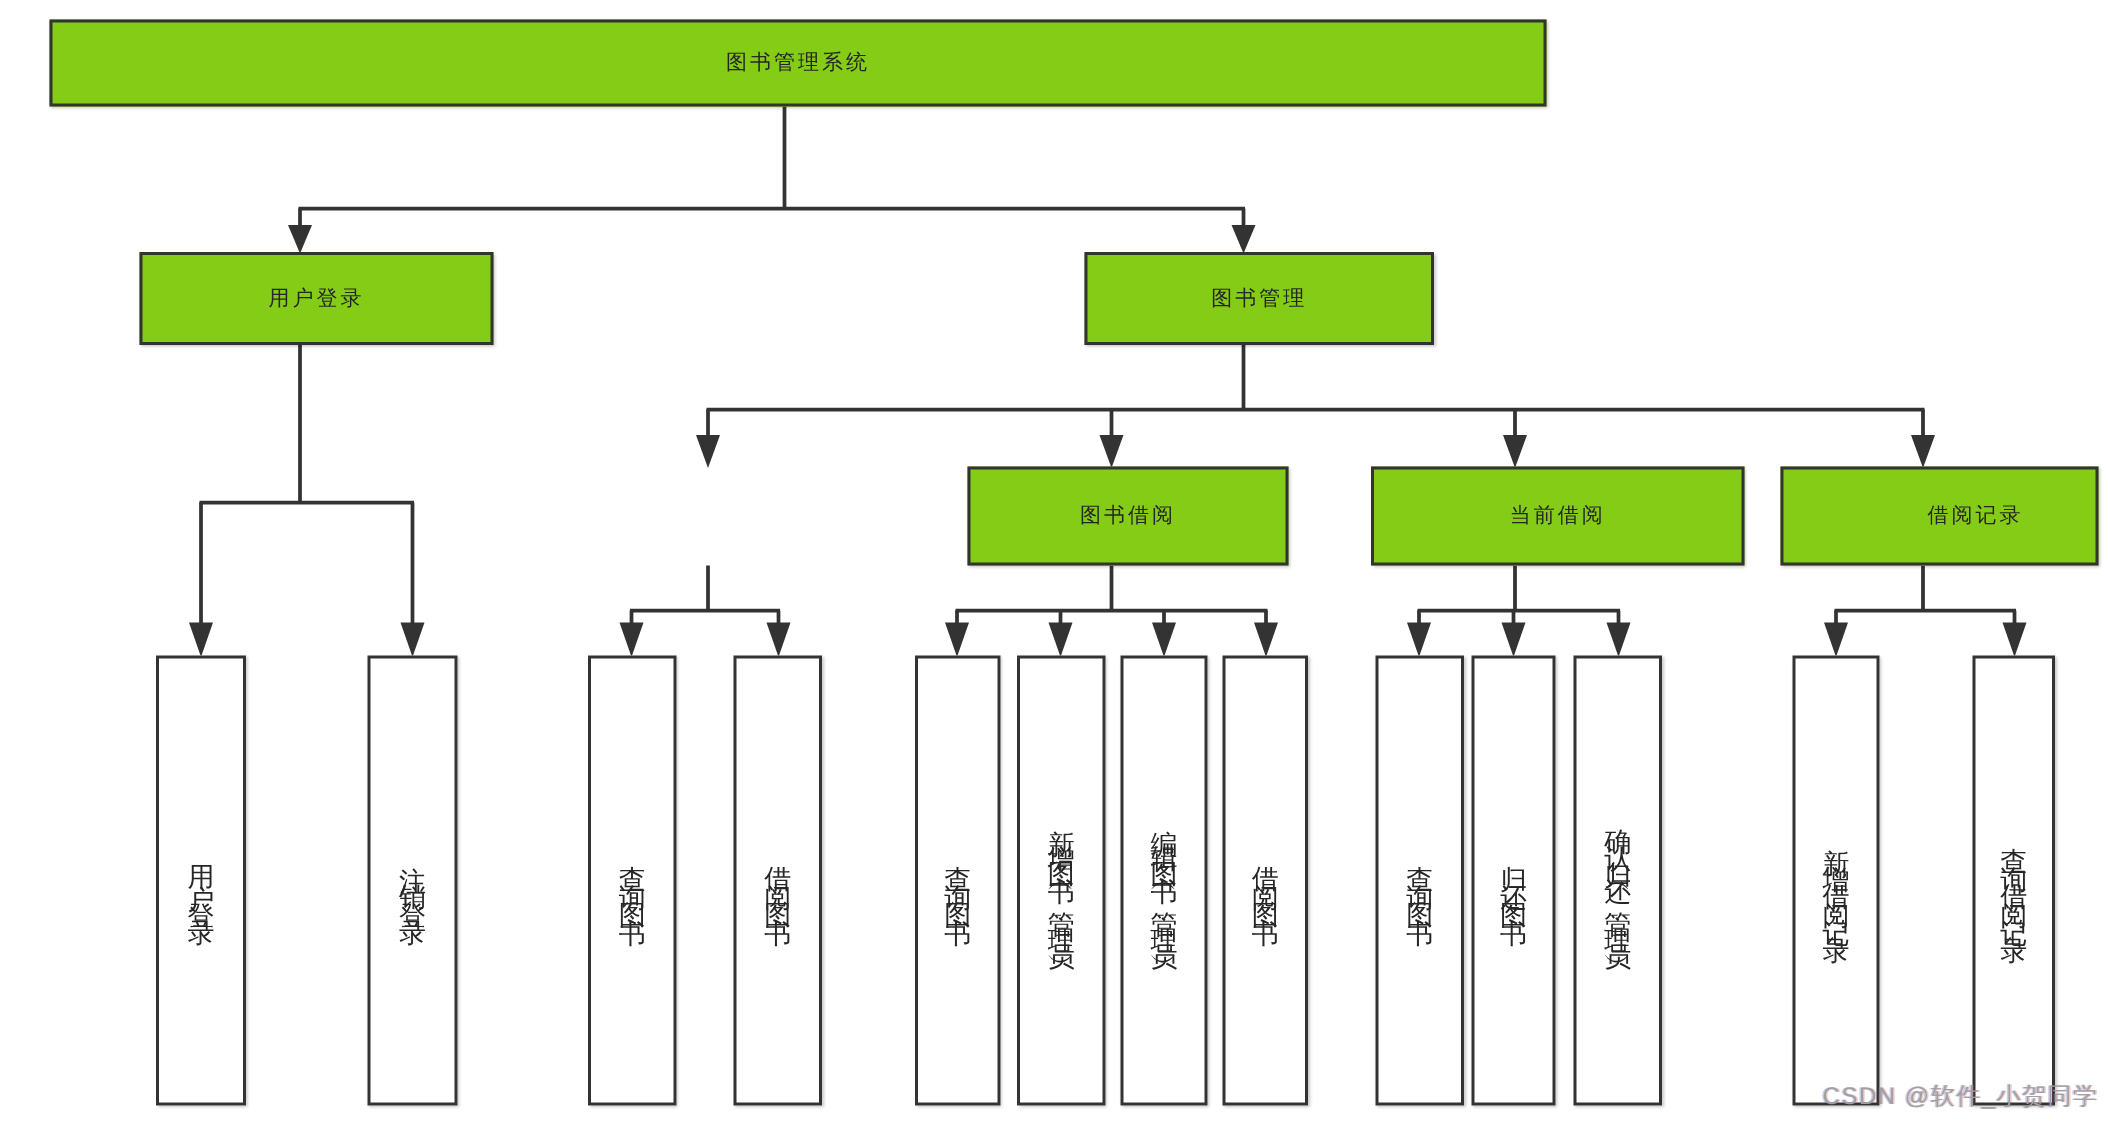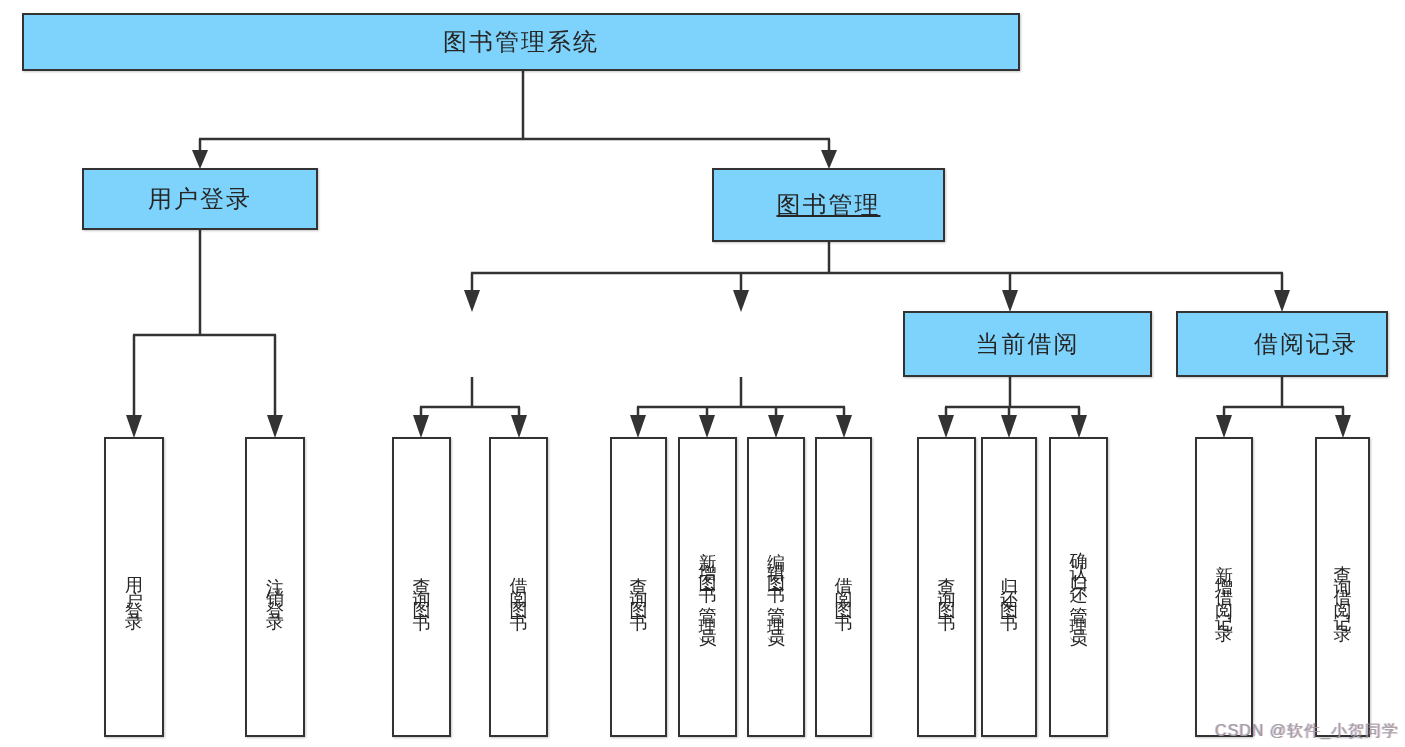--- a/index.html
+++ b/index.html
@@ -10,25 +10,26 @@
     overflow:hidden;
     font-family:"Liberation Sans","DejaVu Sans",sans-serif;
   }
   #connectors{position:absolute;left:0;top:0;pointer-events:none;}
   #connectors line{stroke:#333333;stroke-width:2.5;}
   #connectors polygon{fill:#333333;}
   .hbox{
     position:absolute;
     box-sizing:border-box;
     border:2.5px solid #333333;
-    background:#7dd3fc;
+    background:#84cc16;
     display:flex;align-items:center;justify-content:center;
-    font-size:24px;letter-spacing:2px;color:#262626;
+    font-size:14px;letter-spacing:2px;color:#262626;
     box-shadow:1px 1px 2px rgba(0,0,0,0.22);
     white-space:nowrap;
+    margin-left:11px;
   }
   .vbox{
     position:absolute;
     box-sizing:border-box;
     border:2.5px solid #333333;
     background:#ffffff;
     display:flex;align-items:center;justify-content:center;
     writing-mode:vertical-rl;
     text-orientation:mixed;
     font-size:18px;letter-spacing:12px;color:#262626;
@@ -107,22 +108,23 @@
     <line x1="1223" y1="407" x2="1344" y2="407"></line>
     <line x1="1224" y1="407" x2="1224" y2="418"></line>
     <polygon points="1216,415 1232,415 1224,438"></polygon>
     <line x1="1343" y1="407" x2="1343" y2="418"></line>
     <polygon points="1335,415 1351,415 1343,438"></polygon>
   </svg>
 
   <div class="hbox" style="left:22px;top:13px;width:998px;height:58px;">图书管理系统</div>
 
   <div class="hbox" style="left:82px;top:168px;width:236px;height:62px;">用户登录</div>
-  <div class="hbox" style="left:712px;top:168px;width:233px;height:74px;text-decoration:underline;">图书管理</div>
+  <div class="hbox" style="left:712px;top:168px;width:233px;height:62px;">图书管理</div>
 
+  <div class="hbox" style="left:634px;top:311px;width:214px;height:66px;">图书借阅</div>
   <div class="hbox" style="left:903px;top:311px;width:249px;height:66px;">当前借阅</div>
   <div class="hbox" style="left:1176px;top:311px;width:212px;height:66px;padding-left:48px;">借阅记录</div>
 
   <div class="vbox" style="left:104px;top:437px;width:60px;height:300px;">用户登录</div>
   <div class="vbox" style="left:245px;top:437px;width:60px;height:300px;">注销登录</div>
 
   <div class="vbox" style="left:392px;top:437px;width:59px;height:300px;">查询图书</div>
   <div class="vbox" style="left:489px;top:437px;width:59px;height:300px;">借阅图书</div>
 
   <div class="vbox" style="left:610px;top:437px;width:57px;height:300px;">查询图书</div>

